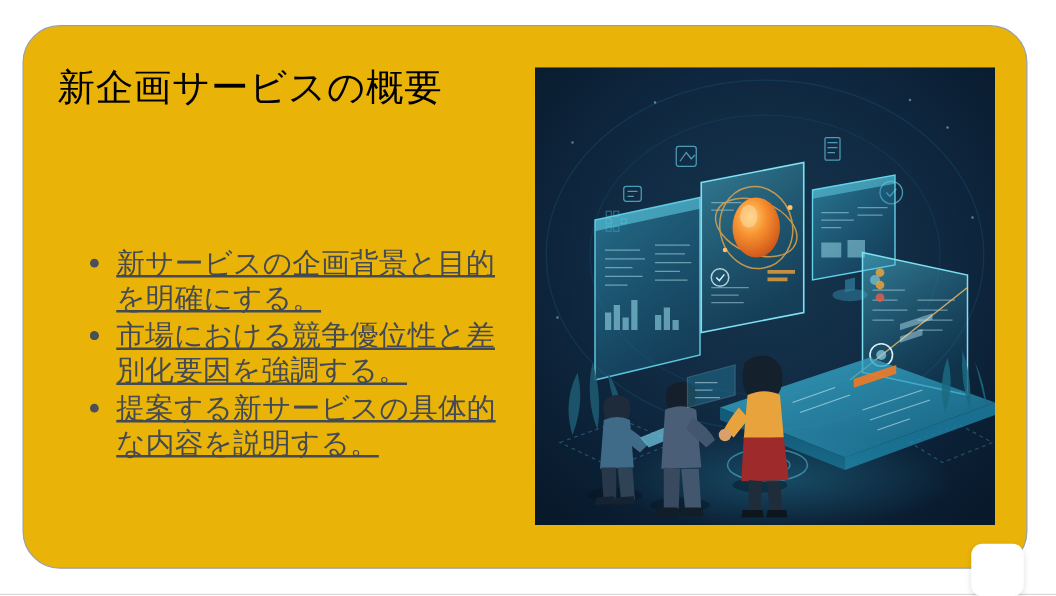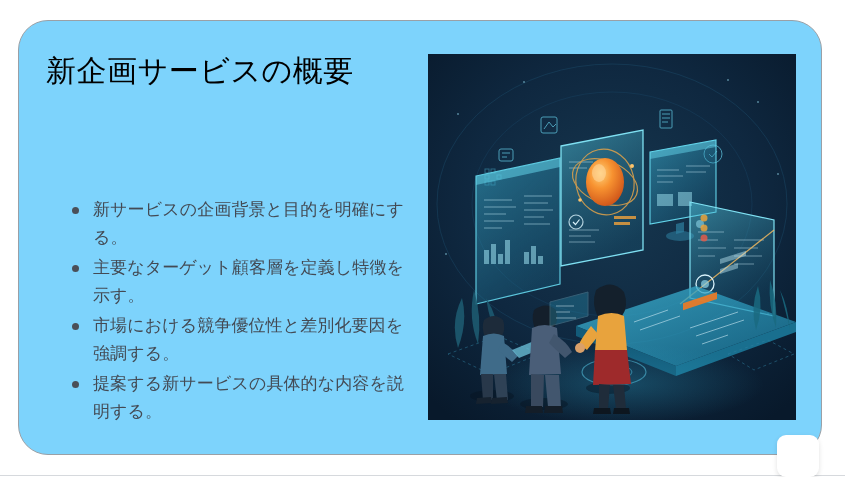--- a/index.html
+++ b/index.html
@@ -16,21 +16,21 @@
   }
 
   
   #slide-card {
     position: absolute;
     left: 18px;
     top: 20px;
     width: 804px;
     height: 435px;
     box-sizing: border-box;
-    background: #7dd3fc;
+    background: #eab308;
     border: 1px solid #9aa0a6;
     border-radius: 30px;
     overflow: visible;
   }
 
   
   #text-column {
     position: absolute;
     left: 27px;
     top: 30px;
@@ -53,24 +53,25 @@
     padding: 0;
     position: absolute;
     top: 145px;
     left: 0;
     width: 370px;
   }
   #bullet-list li {
     position: relative;
     padding-left: 47px;
     margin: 0 0 2px 0;
-    font-size: 17px;
+    font-size: 23px;
     line-height: 28px;
     color: #434a54;
     letter-spacing: 0.1px;
+    text-decoration: underline;
   }
   #bullet-list li .bullet-marker {
     position: absolute;
     left: 26px;
     top: 11px;
     width: 7px;
     height: 7px;
     border-radius: 50%;
     background: #4a4f58;
   }
@@ -122,21 +123,20 @@
 
     <div id="page-title">新企画サービスの概要</div>
 
     <ul id="bullet-list">
       <li>
         <span class="bullet-marker"></span>
         <span class="bullet-text">新サービスの企画背景と目的を明確にする。</span>
       </li>
       <li>
         <span class="bullet-marker"></span>
-        <span class="bullet-text">主要なターゲット顧客層を定義し特徴を示す。</span>
       </li>
       <li>
         <span class="bullet-marker"></span>
         <span class="bullet-text">市場における競争優位性と差別化要因を強調する。</span>
       </li>
       <li>
         <span class="bullet-marker"></span>
         <span class="bullet-text">提案する新サービスの具体的な内容を説明する。</span>
       </li>
     </ul>

